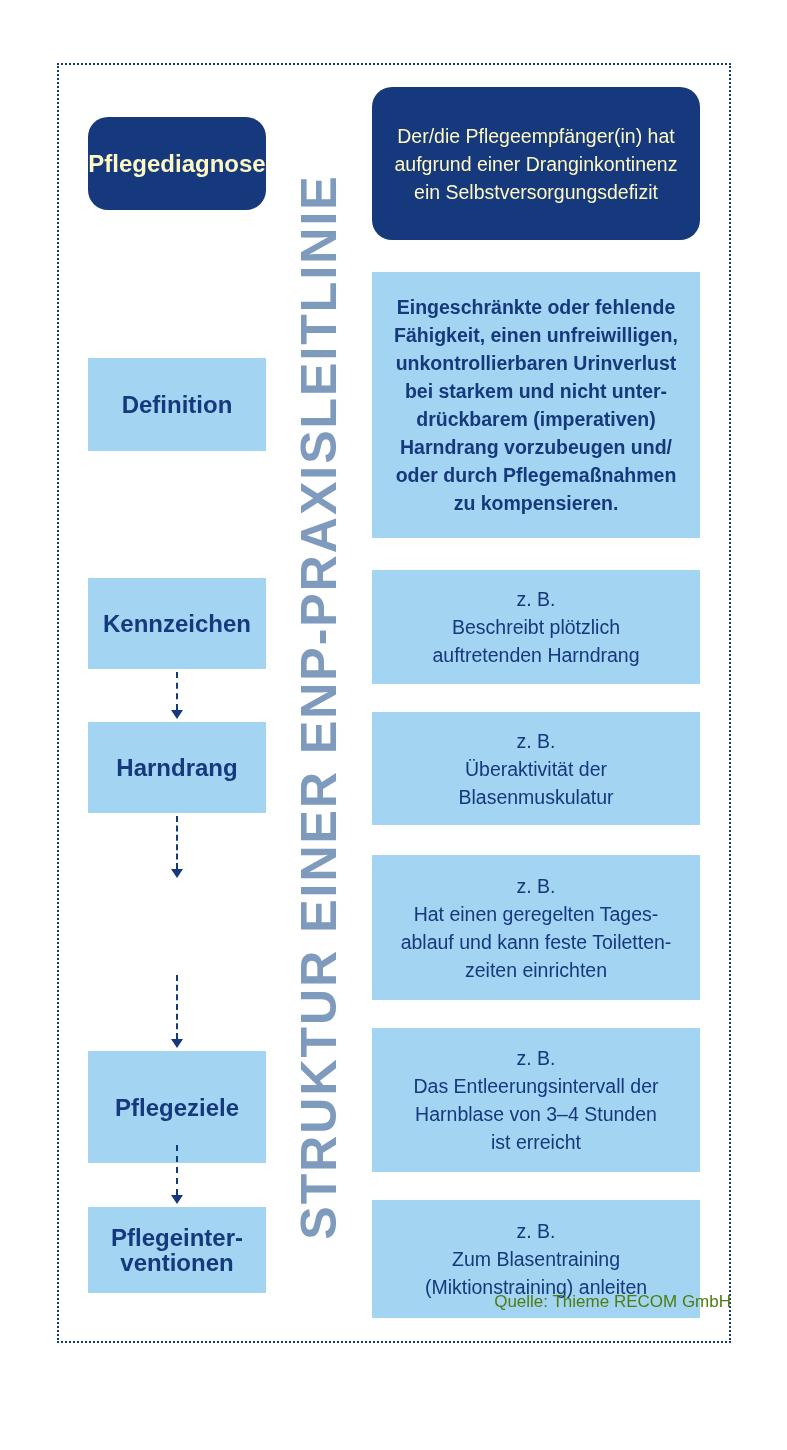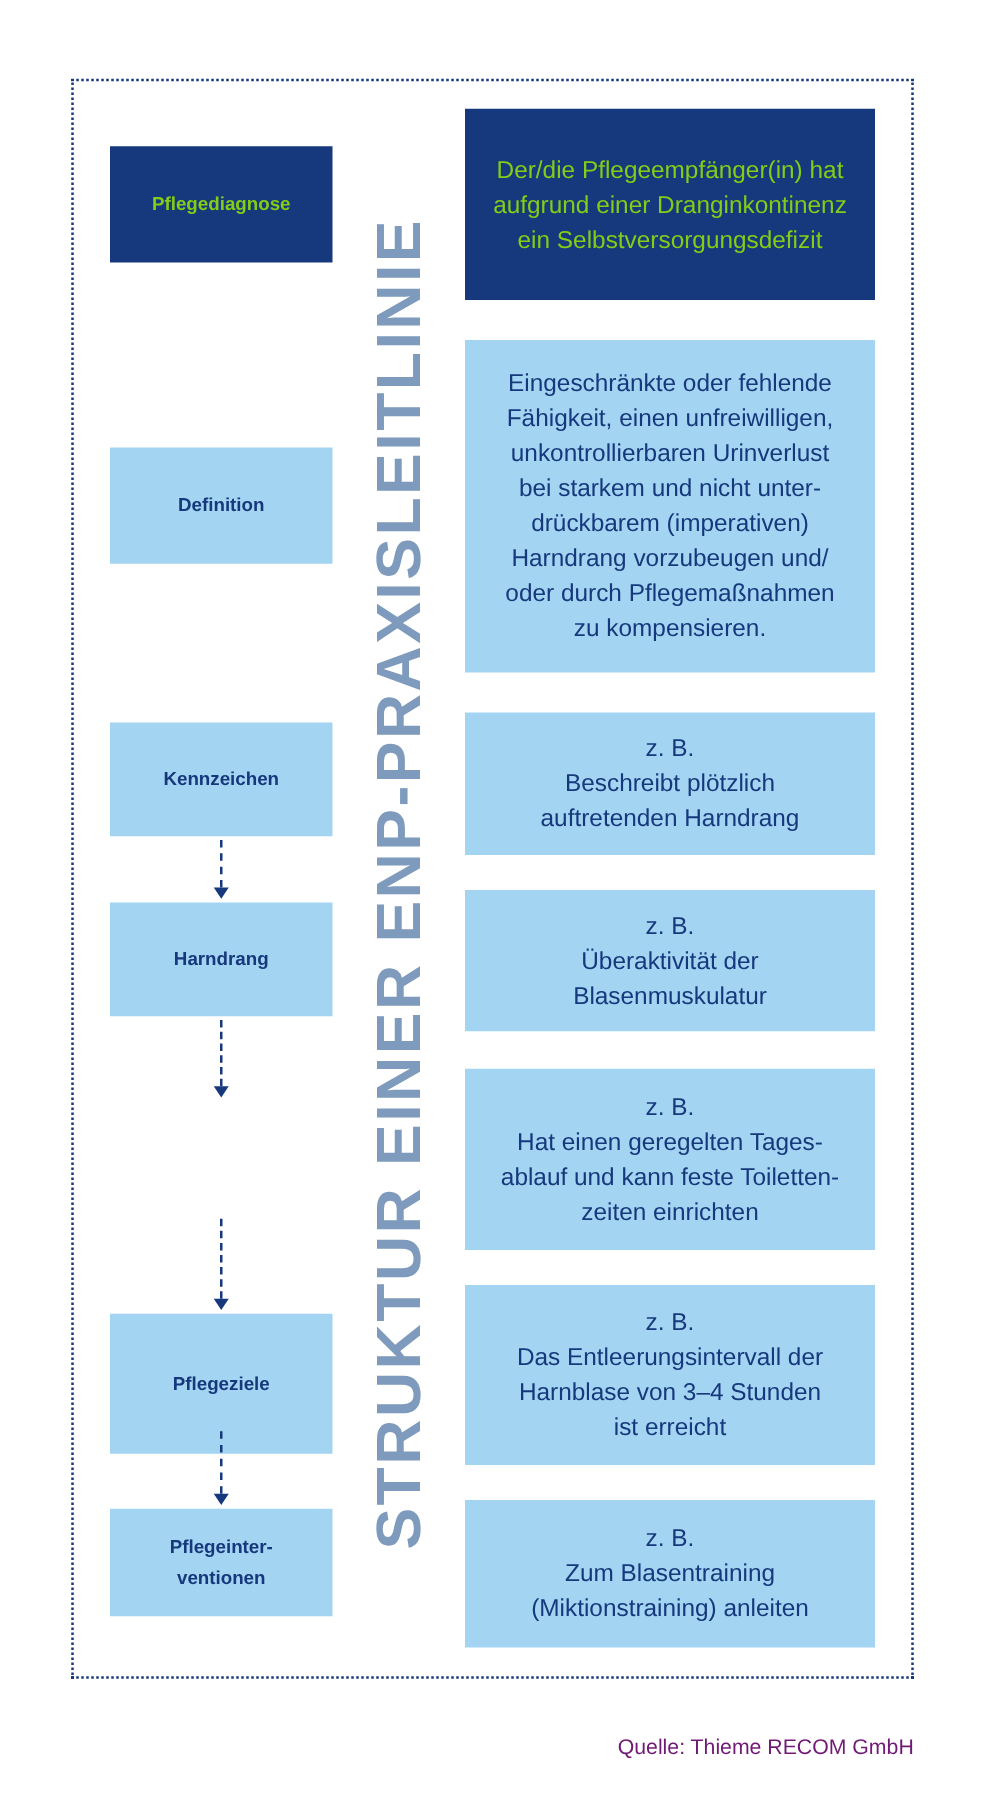--- a/index.html
+++ b/index.html
@@ -24,21 +24,21 @@
     border: 2px dotted #16387C;
     box-sizing: border-box;
   }
   .lbox {
     position: absolute;
     left: 88px;
     width: 178px;
     background: #A3D4F2;
     color: #16387C;
     font-weight: bold;
-    font-size: 15px;
+    font-size: 24px;
     line-height: 25px;
     display: flex;
     align-items: center;
     justify-content: center;
     text-align: center;
     white-space: pre-line;
     box-sizing: border-box;
     padding: 4px;
   }
   .rbox {
@@ -52,21 +52,22 @@
     display: flex;
     align-items: center;
     justify-content: center;
     text-align: center;
     white-space: pre-line;
     box-sizing: border-box;
     padding: 8px 6px;
   }
   .dark {
     background: #16387C;
-    color: #84cc16;
+    color: #fef9c3;
+    border-radius: 20px;
   }
   .vertical-title {
     position: absolute;
     left: 283px;
     top: 1246px;
     width: 1078px;
     height: 72px;
     transform: rotate(-90deg);
     transform-origin: 0 0;
     font-size: 50px;
@@ -93,23 +94,23 @@
   .arrow-head {
     width: 0;
     height: 0;
     border-left: 6px solid transparent;
     border-right: 6px solid transparent;
     border-top: 9px solid #16387C;
   }
   .source-caption {
     position: absolute;
     right: 56px;
-    top: 1388px;
+    top: 1292px;
     font-size: 17px;
-    color: #701a75;
+    color: #4d7c0f;
     text-align: center;
   }
 </style>
 </head>
 <body>
 
 <div class="canvas">
 
   <div class="dotted-frame"></div>
 
@@ -143,21 +144,21 @@
   </div>
   <div class="arrow" style="top:1145px; height:59px;">
     <div class="arrow-line"></div>
     <div class="arrow-head"></div>
   </div>
 
   <div class="rbox dark" style="top:87px; height:153px;">Der/die Pflegeempfänger(in) hat
 aufgrund einer Dranginkontinenz
 ein Selbstversorgungsdefizit</div>
 
-  <div class="rbox" style="top:272px; height:266px;">Eingeschränkte oder fehlende
+  <div class="rbox" style="top:272px; height:266px;font-weight:bold;">Eingeschränkte oder fehlende
 Fähigkeit, einen unfreiwilligen,
 unkontrollierbaren Urinverlust
 bei starkem und nicht unter-
 drückbarem (imperativen)
 Harndrang vorzubeugen und/
 oder durch Pflegemaßnahmen
 zu kompensieren.</div>
 
   <div class="rbox" style="top:570px; height:114px;">z. B.
 Beschreibt plötzlich

